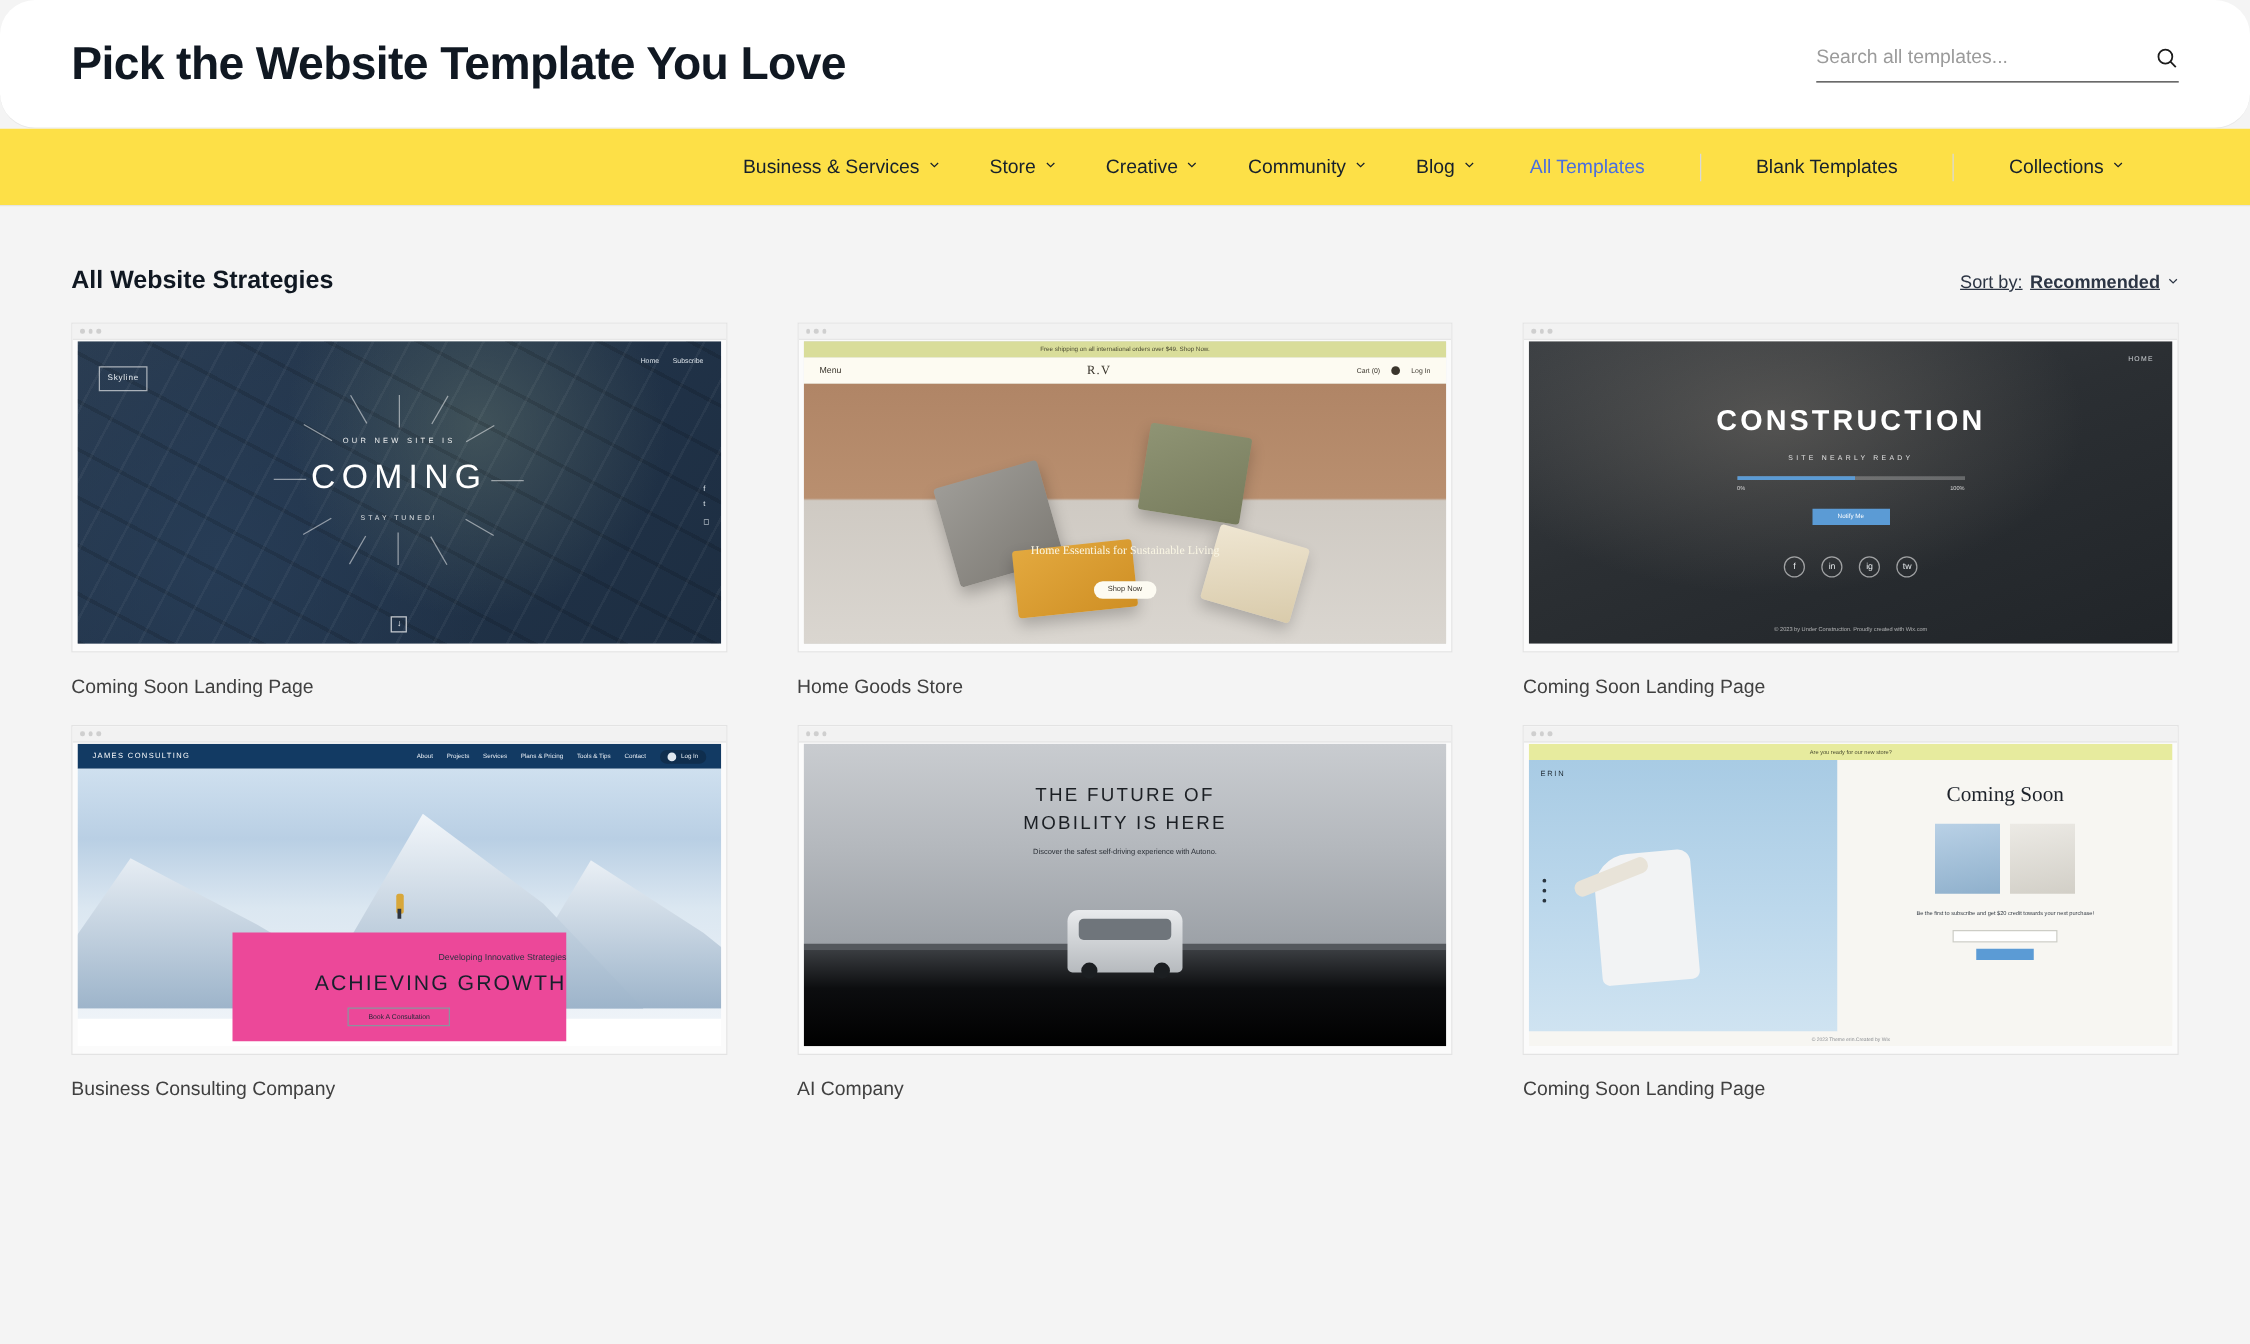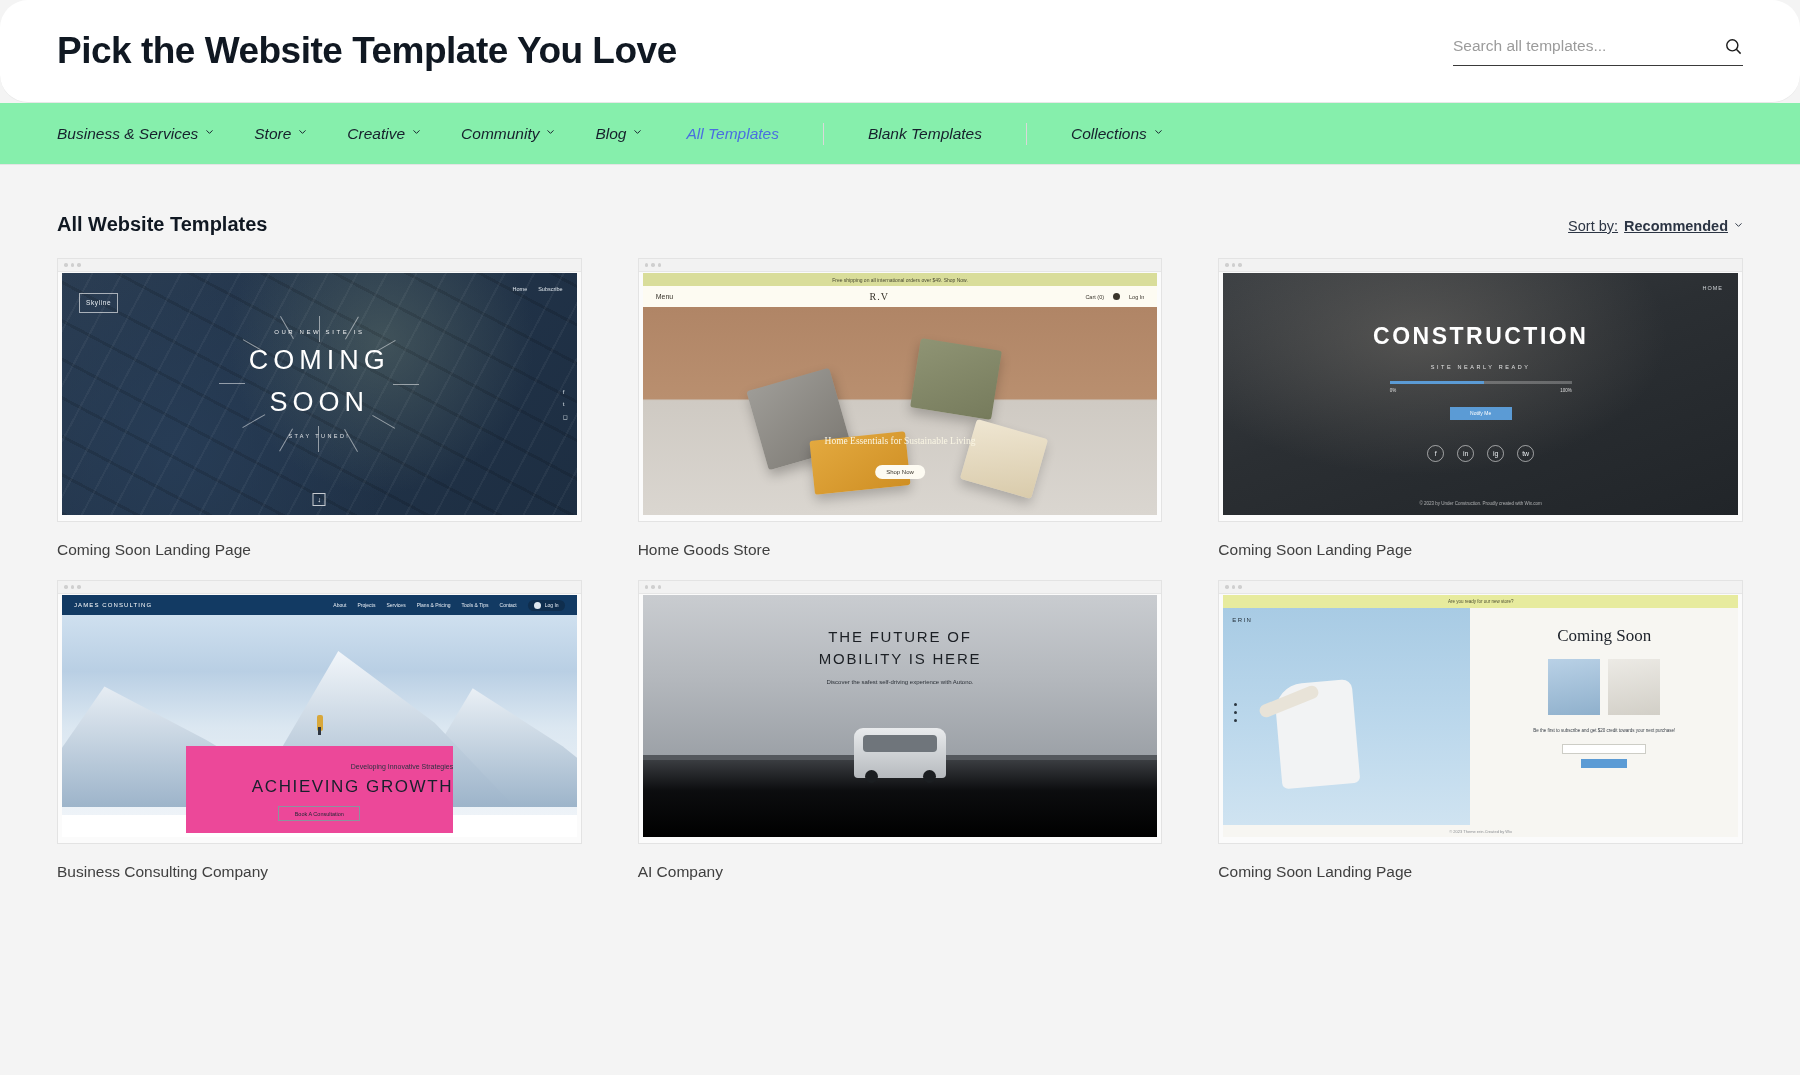--- a/index.html
+++ b/index.html
@@ -44,27 +44,26 @@
     font-size: 15.5px;
     color: #4a4a4a;
     background: transparent;
   }
   .search-input::placeholder { color: #9b9b9b; }
   .search-icon { width: 19px; height: 19px; flex: none; }
 
   
   .navbar {
     height: 62px;
-    background: #86efac;
+    background: #fde047;
     display: flex;
     align-items: center;
-    justify-content: flex-start;
+    justify-content: flex-end;
     padding: 0 57px;
     border-bottom: 1px solid #e4e4e4;
-    font-style: italic;
   }
   .nav-left { display: flex; align-items: center; gap: 40px; }
   .nav-item {
     display: flex;
     align-items: center;
     gap: 7px;
     font-size: 15.5px;
     color: #16202c;
     cursor: pointer;
     white-space: nowrap;
@@ -400,21 +399,21 @@
       <svg class="chev" viewBox="0 0 12 12" fill="none" stroke="#16202c" stroke-width="1.3">
           <path d="M2 4.5 6 8.5 10 4.5"></path>
         </svg>
     </div>
   </div>
 </div>
 
 <div class="content">
 
   <div class="section-bar">
-    <div class="section-title">All Website Templates</div>
+    <div class="section-title">All Website Strategies</div>
     <div class="sort-wrap">
       <span>Sort by:</span>
       <span class="sort-value">Recommended</span>
       <svg class="chev" viewBox="0 0 12 12" fill="none" stroke="#2c3544" stroke-width="1.3">
           <path d="M2 4.5 6 8.5 10 4.5"></path>
         </svg>
     </div>
   </div>
 
   <div class="grid">
@@ -443,21 +442,20 @@
               <i style="transform:rotate(90deg) translate(42px,0)"></i>
               <i style="transform:rotate(120deg) translate(52px,0)"></i>
               <i style="transform:rotate(150deg) translate(62px,0)"></i>
               <i style="transform:rotate(180deg) translate(74px,0)"></i>
               <i style="transform:rotate(210deg) translate(62px,0)"></i>
               <i style="transform:rotate(240deg) translate(52px,0)"></i>
             </div>
             <div class="c1-center">
               <div class="c1-kicker">OUR NEW SITE IS</div>
               <div class="c1-big">COMING</div>
-              <div class="c1-big">SOON</div>
               <div class="c1-sub">STAY TUNED!</div>
             </div>
             <div class="c1-social">
               <span>f</span>
               <span>t</span>
               <span>◻</span>
             </div>
             <div class="c1-arrow">↓</div>
           </div>
         </div>

